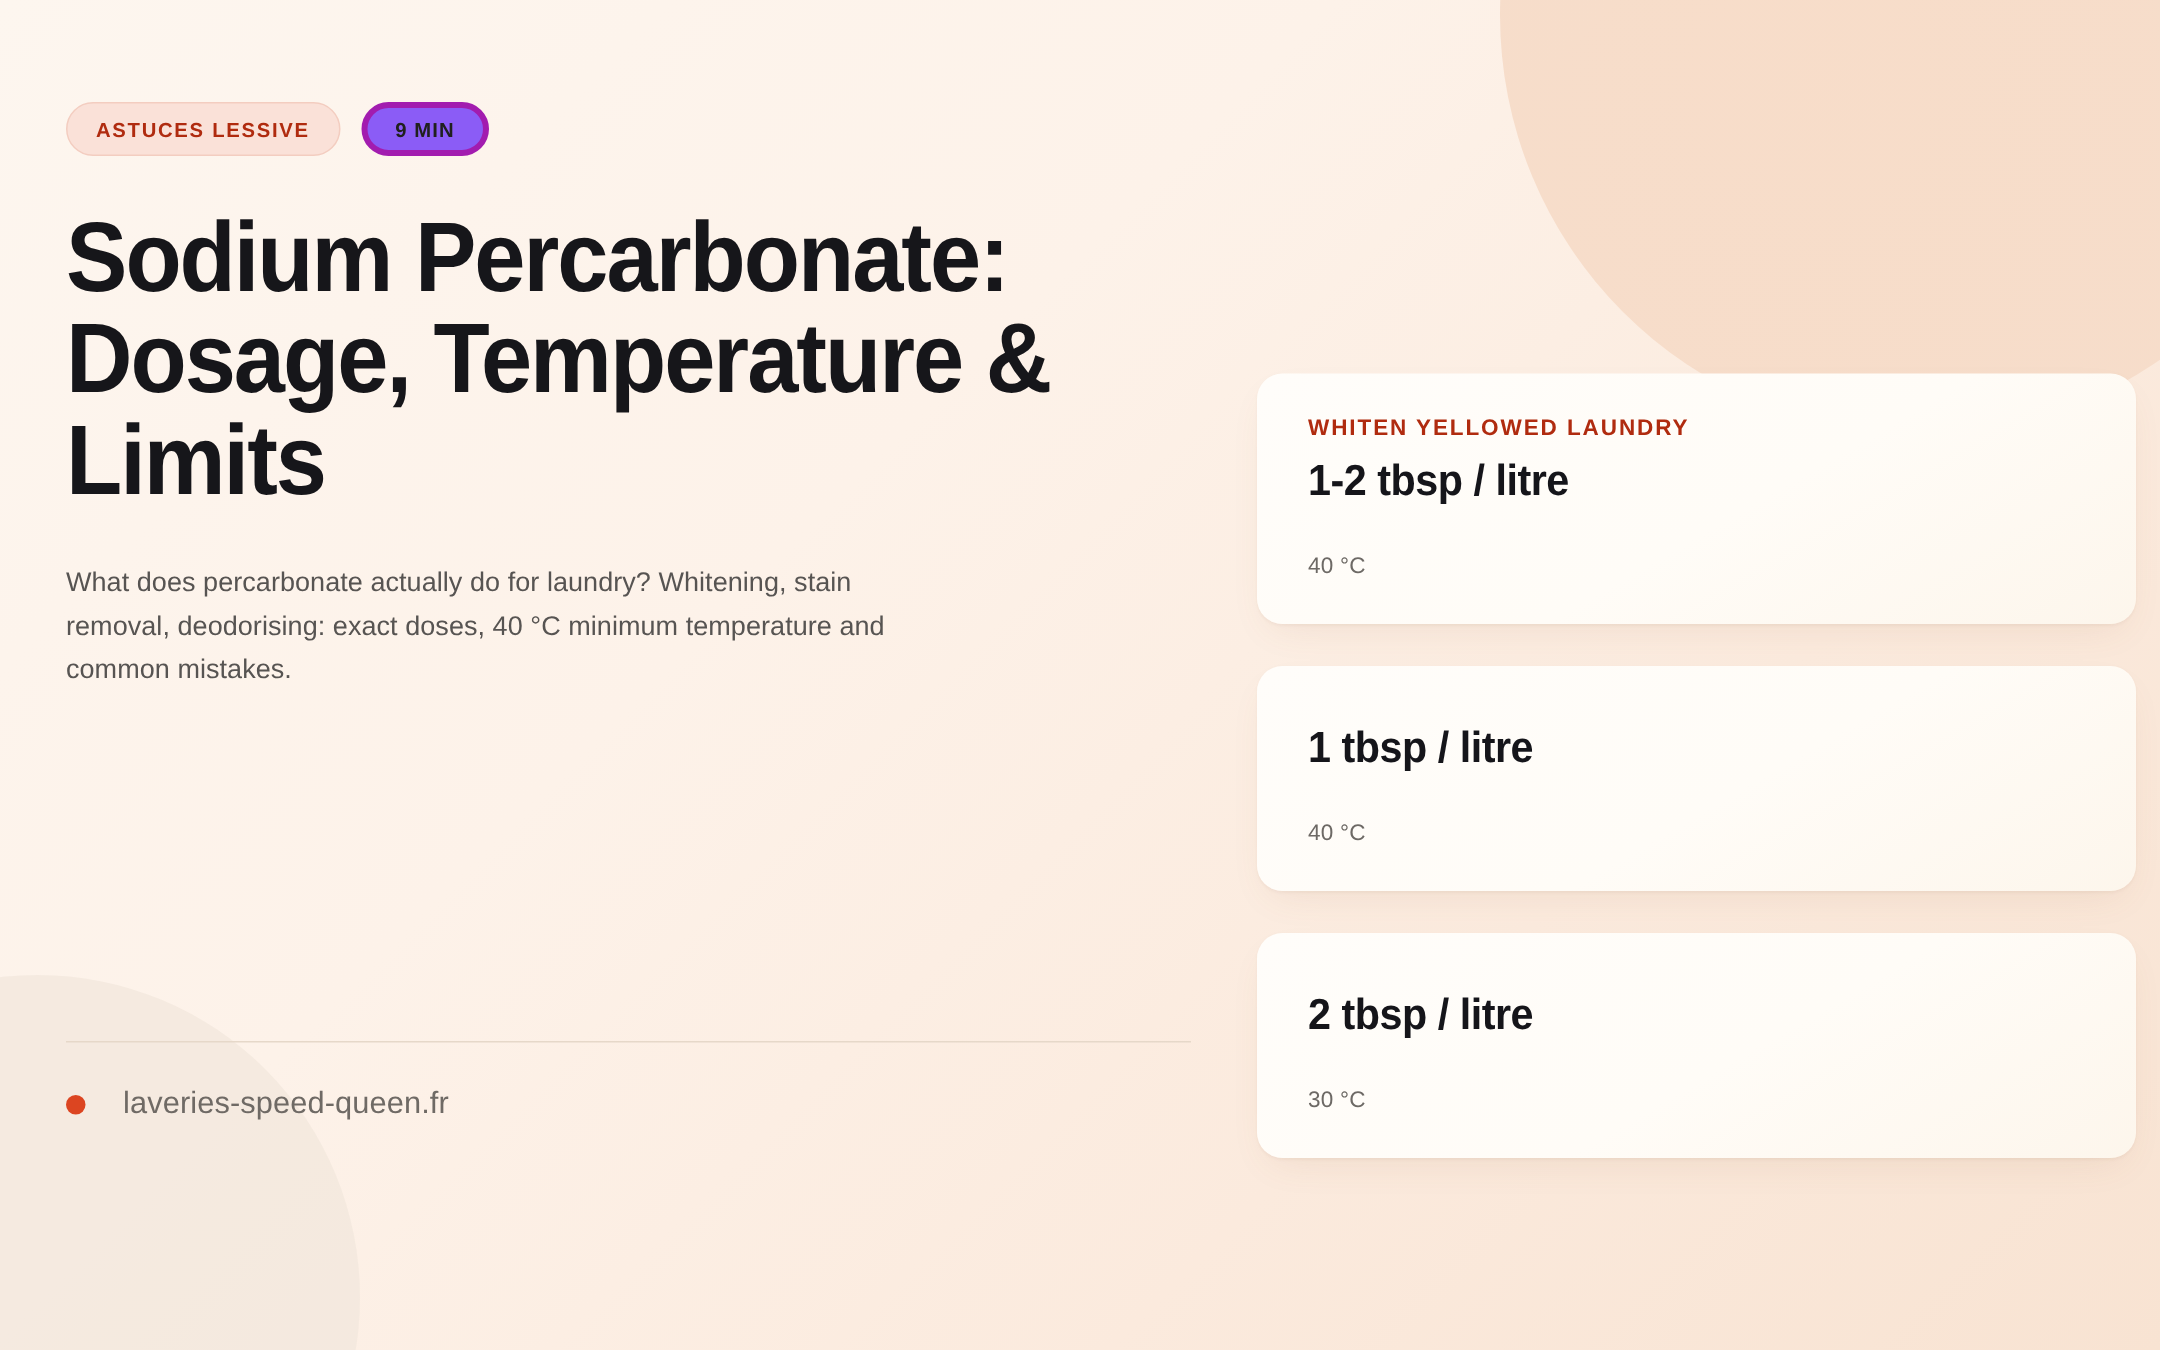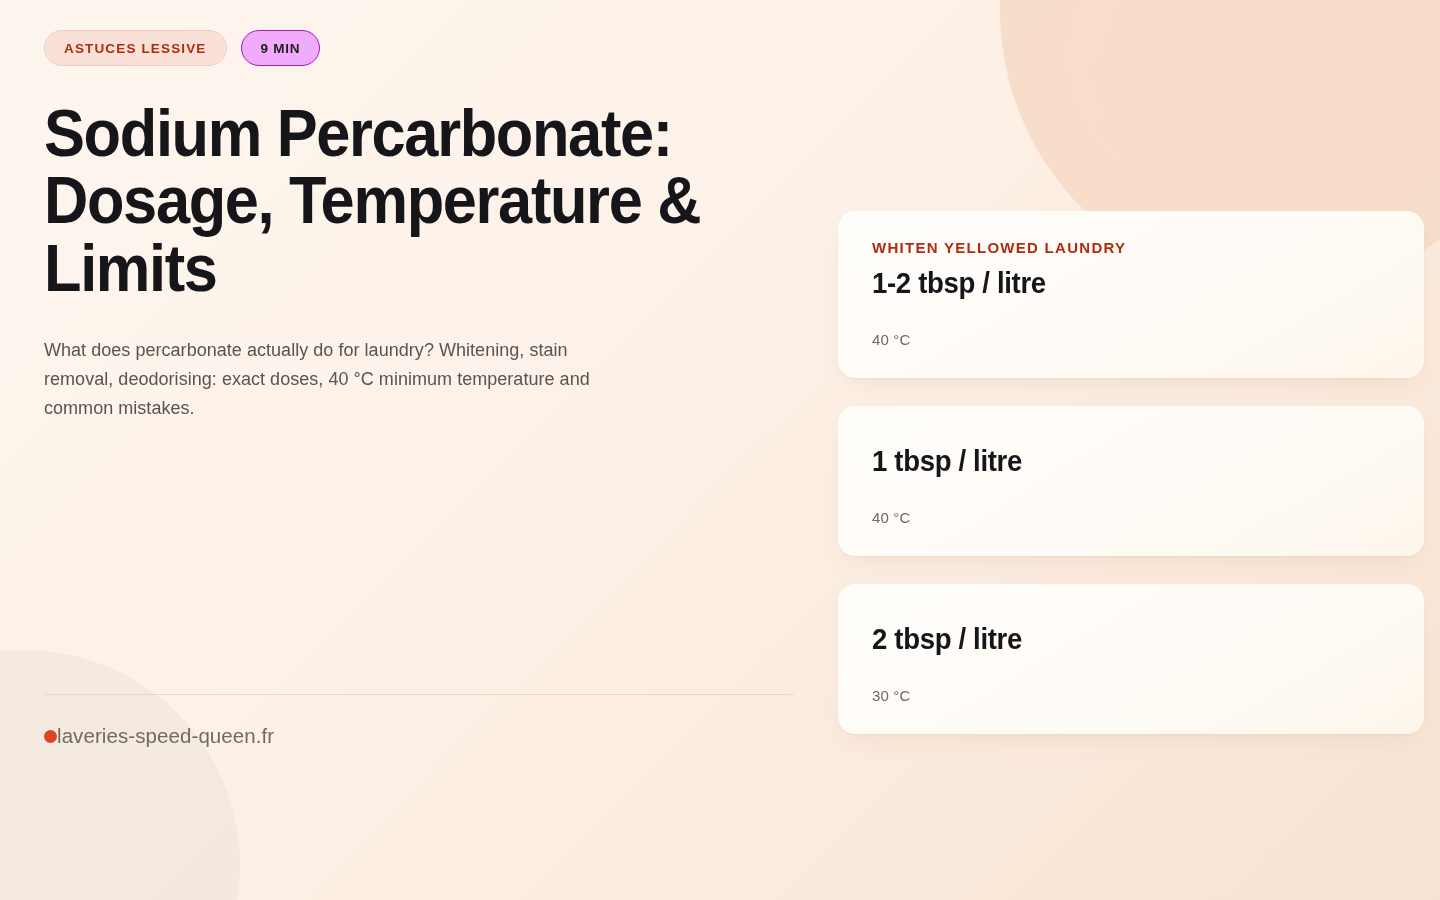--- a/index.html
+++ b/index.html
@@ -36,21 +36,21 @@
     left:-190px; bottom:-180px;
     background:#f1e7dc;
     opacity:.75;
   }
 
   
   .page {
     position:relative;
     z-index:2;
     width:1440px; height:784px;
-    padding:30px 16px 0 44px;
+    padding:68px 16px 0 44px;
     display:flex;
   }
 
   
   .left {
     width:794px;
     flex:0 0 794px;
     position:relative;
     padding-right:40px;
   }
@@ -68,22 +68,22 @@
     white-space:nowrap;
   }
 
   .badge-category {
     background:#fae1d8;
     border:1px solid #f3cdc0;
     color:#b02b0f;
   }
 
   .badge-readtime {
-    background:#f0abfc;
-    border:1px solid #a21caf;
+    background:#8b5cf6;
+    border:4px solid #a21caf;
     color:#20201e;
     letter-spacing:.055em;
   }
 
   .title {
     margin-top:34px;
     font-size:66px;
     line-height:1.02;
     font-weight:bold;
     letter-spacing:-.022em;
@@ -111,21 +111,21 @@
     padding-bottom:36px;
   }
 
   .footer-rule {
     height:1px;
     width:750px;
     background:#e6d8c9;
     margin-bottom:29px;
   }
 
-  .footer-row { display:flex; align-items:center; gap:0; }
+  .footer-row { display:flex; align-items:center; gap:25px; }
 
   .footer-dot {
     width:13px; height:13px;
     border-radius:50%;
     background:#dc4521;
     flex:0 0 13px;
   }
 
   .footer-domain {
     font-size:20.5px;

